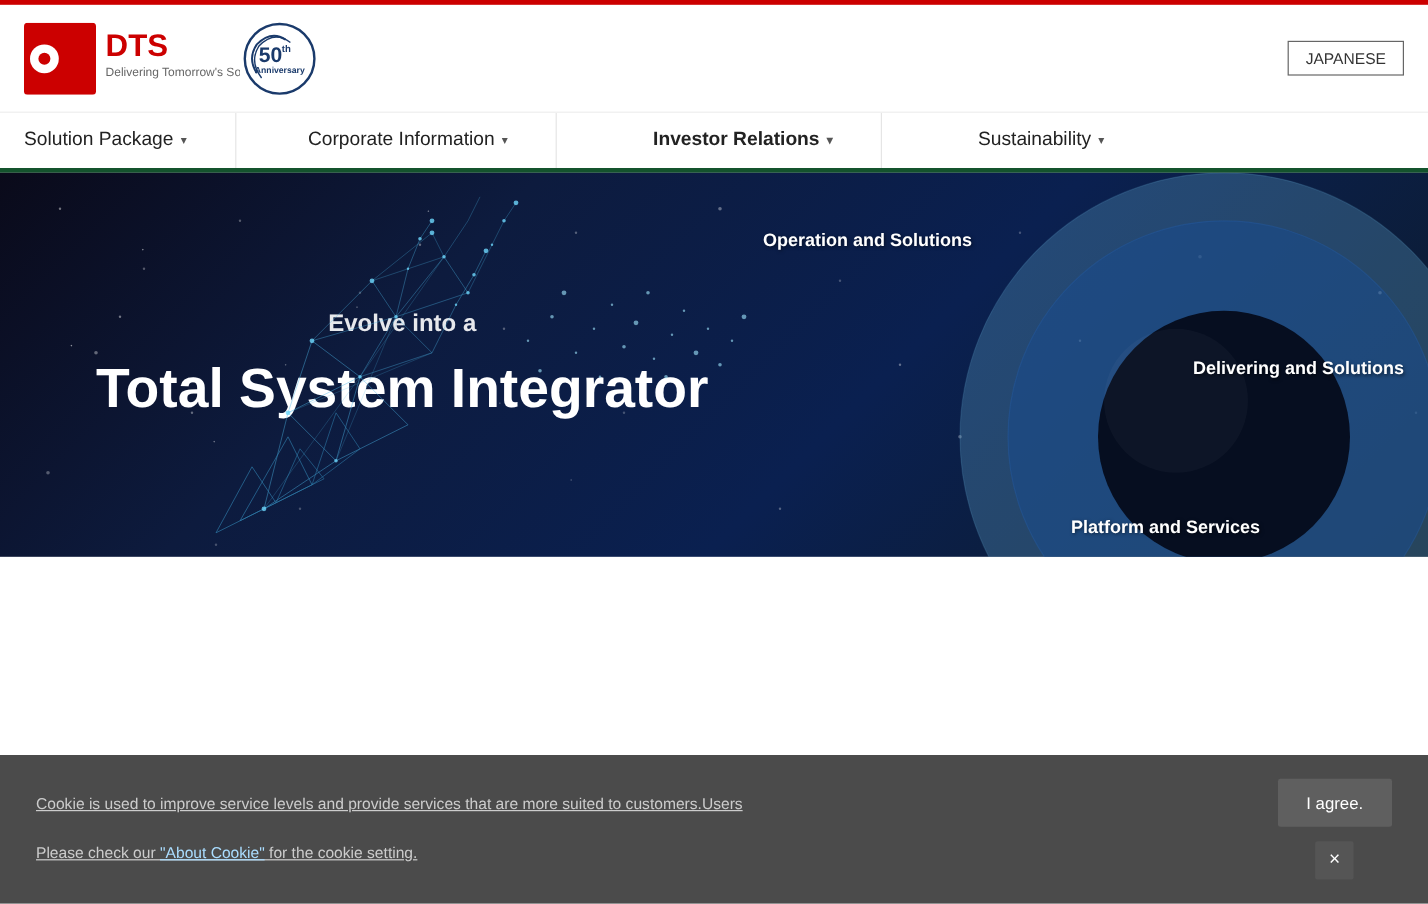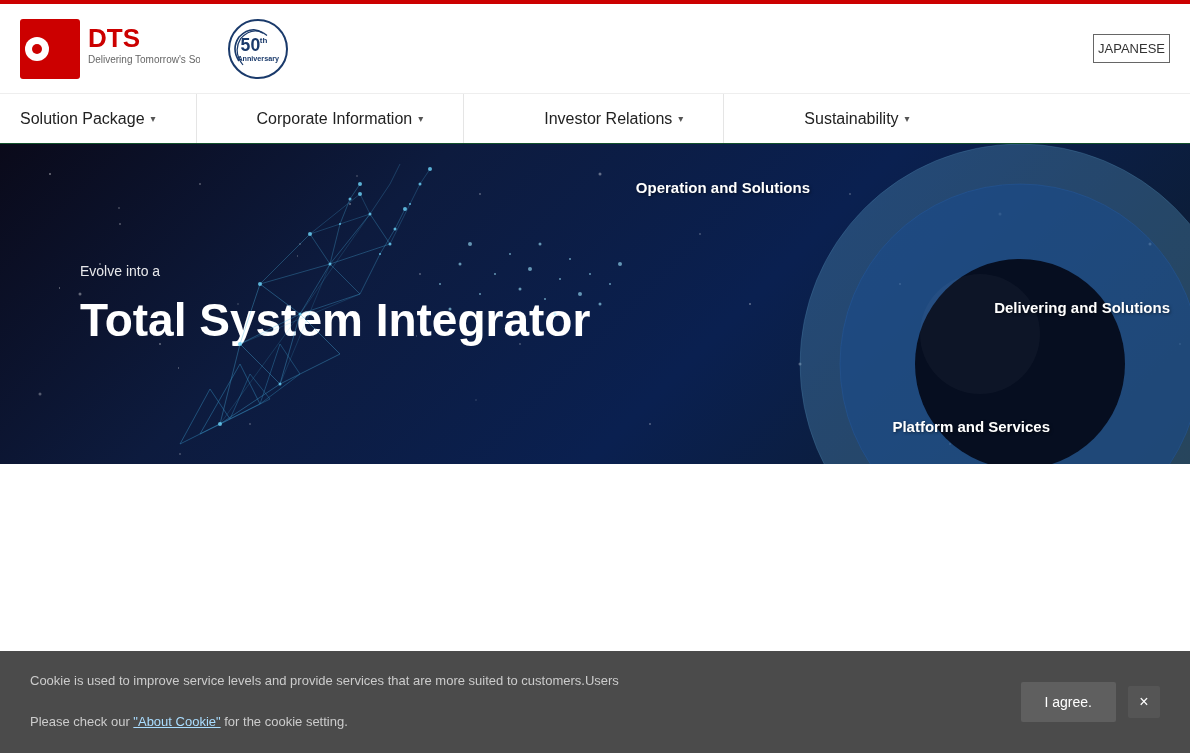--- a/index.html
+++ b/index.html
@@ -18,21 +18,21 @@
       align-items: center;
       padding: 10px 20px;
       height: 90px;
       border-bottom: 1px solid #eee;
       position: relative;
     }
 
     .logo-area {
       display: flex;
       align-items: center;
-      gap: 28px;
+      gap: 3px;
     }
 
     .logo-dts {
       display: flex;
       align-items: center;
       gap: 8px;
     }
 
     .anniversary-badge {
       border: 2px solid #1a3a6b;
@@ -51,21 +51,21 @@
 
     .header-right {
       margin-left: auto;
       display: flex;
       align-items: center;
       gap: 12px;
     }
 
     .japanese-btn {
       border: 1px solid #666;
-      padding: 6px 4px;
+      padding: 6px 14px;
       font-size: 13px;
       color: #333;
       cursor: pointer;
       background: white;
     }
 
     .search-area {
       display: flex;
       align-items: center;
       border: 1px solid #ccc;
@@ -93,21 +93,21 @@
       padding: 8px 14px;
       font-size: 13px;
       cursor: pointer;
       color: #333;
     }
 
     
     .nav {
       display: flex;
       align-items: center;
-      border-bottom: 1px solid #14532d;
+      border-bottom: 4px solid #14532d;
       height: 50px;
       padding: 0 20px;
       text-align: center;
     }
 
     .nav-item {
       display: flex;
       align-items: center;
       gap: 6px;
       padding: 0 40px;
@@ -163,24 +163,25 @@
     .hero-text {
       position: absolute;
       left: 80px;
       top: 50%;
       transform: translateY(-50%);
       color: white;
       z-index: 2;
     }
 
     .hero-evolve {
-      font-size: 14px;
-      font-weight: normal;
+      font-size: 20px;
+      font-weight: bold;
       margin-bottom: 6px;
       color: rgba(255,255,255,0.9);
+      text-align: center;
     }
 
     .hero-title {
       font-size: 46px;
       font-weight: bold;
       color: white;
       line-height: 1.1;
       margin-top: 16px;
     }
 
@@ -190,31 +191,31 @@
       color: white;
       font-size: 15px;
       font-weight: bold;
       white-space: nowrap;
       z-index: 10;
       text-shadow: 1px 1px 3px rgba(0,0,0,0.5);
     }
 
     .label-operation {
       right: 380px;
-      top: 35px;
+      top: 48px;
     }
 
     .label-technology {
       right: 20px;
       top: 155px;
     }
 
     .label-platform {
       right: 140px;
-      top: 274px;
+      top: 287px;
       margin-left: 28px;
     }
 
     
     .network-overlay {
       position: absolute;
       left: 0;
       top: 0;
       width: 100%;
       height: 100%;
@@ -242,32 +243,34 @@
       align-items: center;
       justify-content: space-between;
       z-index: 1000;
     }
 
     .cookie-text {
       font-size: 13px;
       color: #ccc;
       max-width: 820px;
       line-height: 1.6;
+      text-decoration: underline;
     }
 
     .cookie-link {
       color: #aaddff;
       text-decoration: underline;
       cursor: pointer;
     }
 
     .cookie-actions {
       display: flex;
       align-items: center;
       gap: 12px;
+      flex-direction: column;
     }
 
     .cookie-agree-btn {
       background: rgba(100, 100, 100, 0.8);
       color: white;
       border: none;
       padding: 12px 24px;
       font-size: 14px;
       cursor: pointer;
       border-radius: 2px;
@@ -330,21 +333,21 @@
 
 <nav class="nav">
   <a class="nav-item">
     <span>Solution Package</span>
     <span class="chevron">▾</span>
   </a>
   <a class="nav-item" style="padding-left: 60px;">
     <span>Corporate Information</span>
     <span class="chevron">▾</span>
   </a>
-  <a class="nav-item" style="padding-left: 80px;">
+  <a class="nav-item" style="padding-left: 80px; font-weight: bold;">
     <span>Investor Relations</span>
     <span class="chevron">▾</span>
   </a>
   <a class="nav-item nav-item-last" style="padding-left: 80px;">
     <span>Sustainability</span>
     <span class="chevron">▾</span>
   </a>
 </nav>
 
 <div class="hero">

